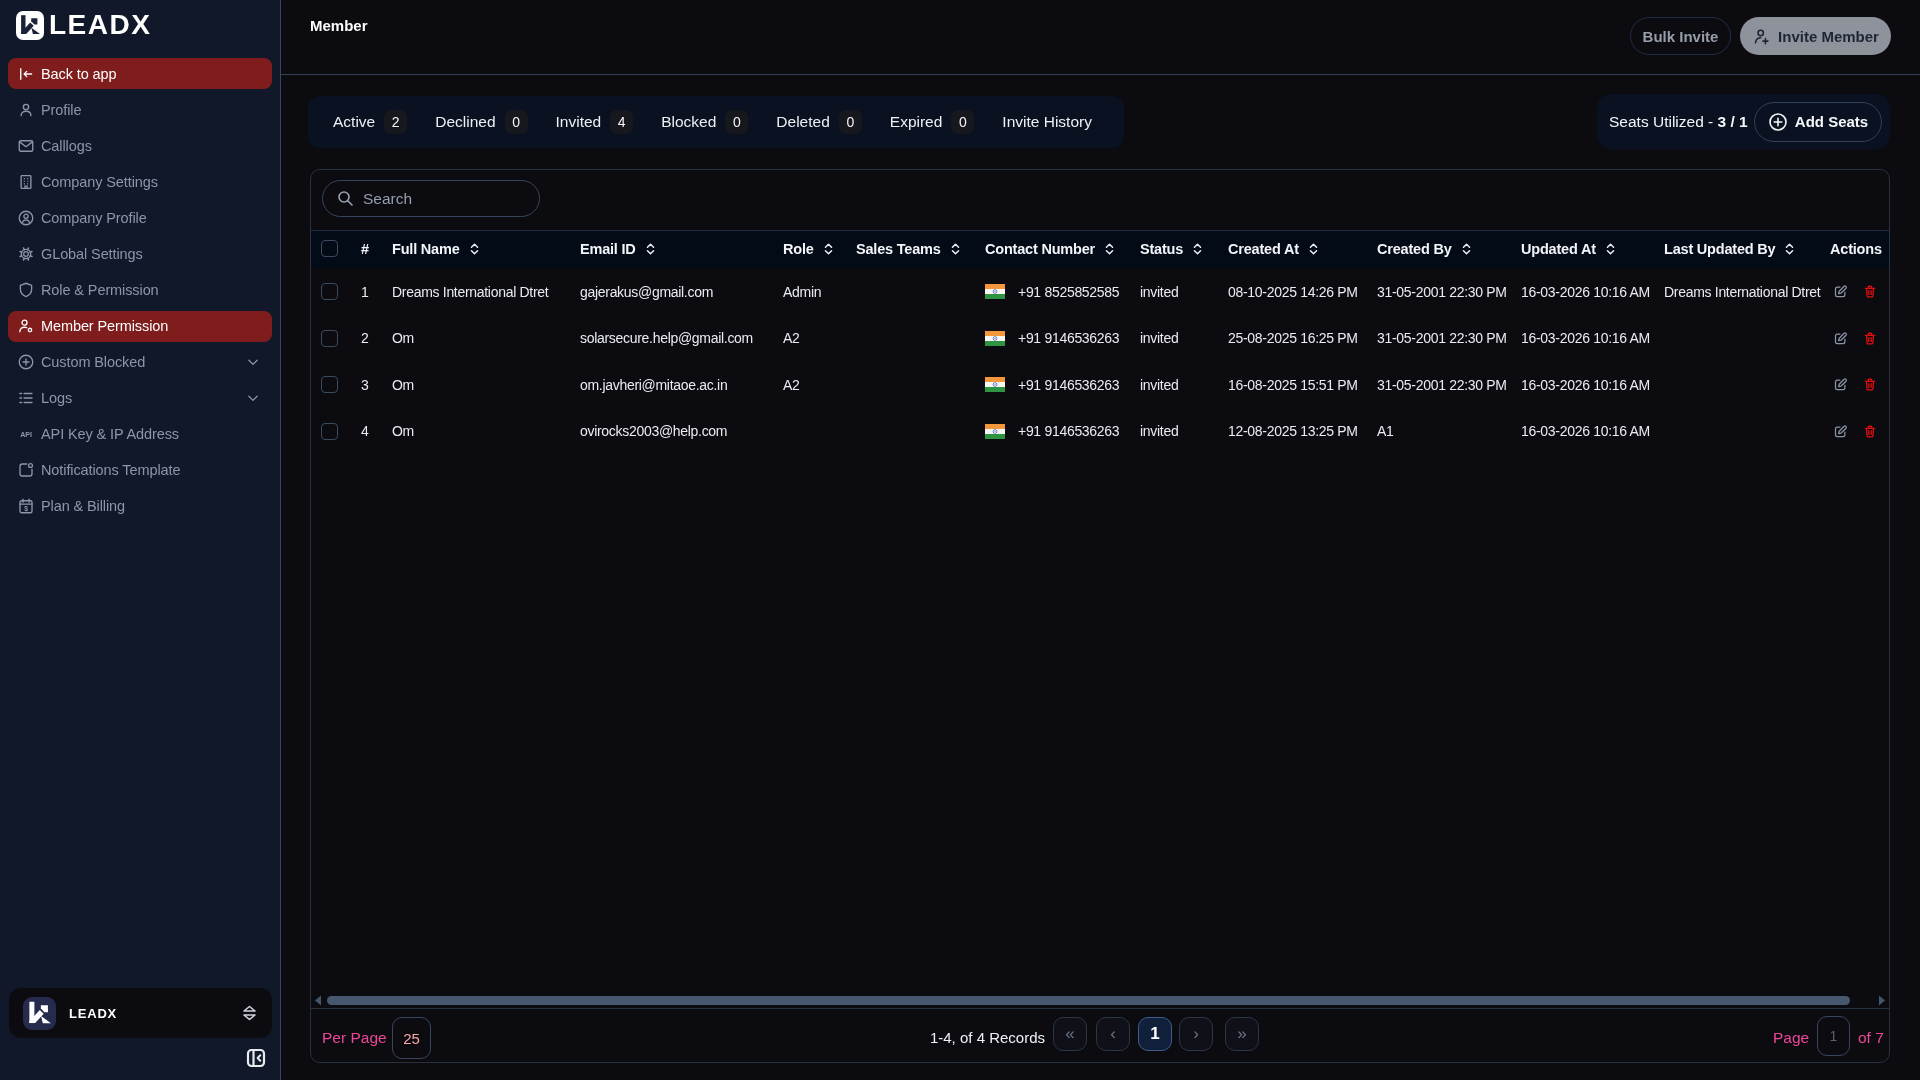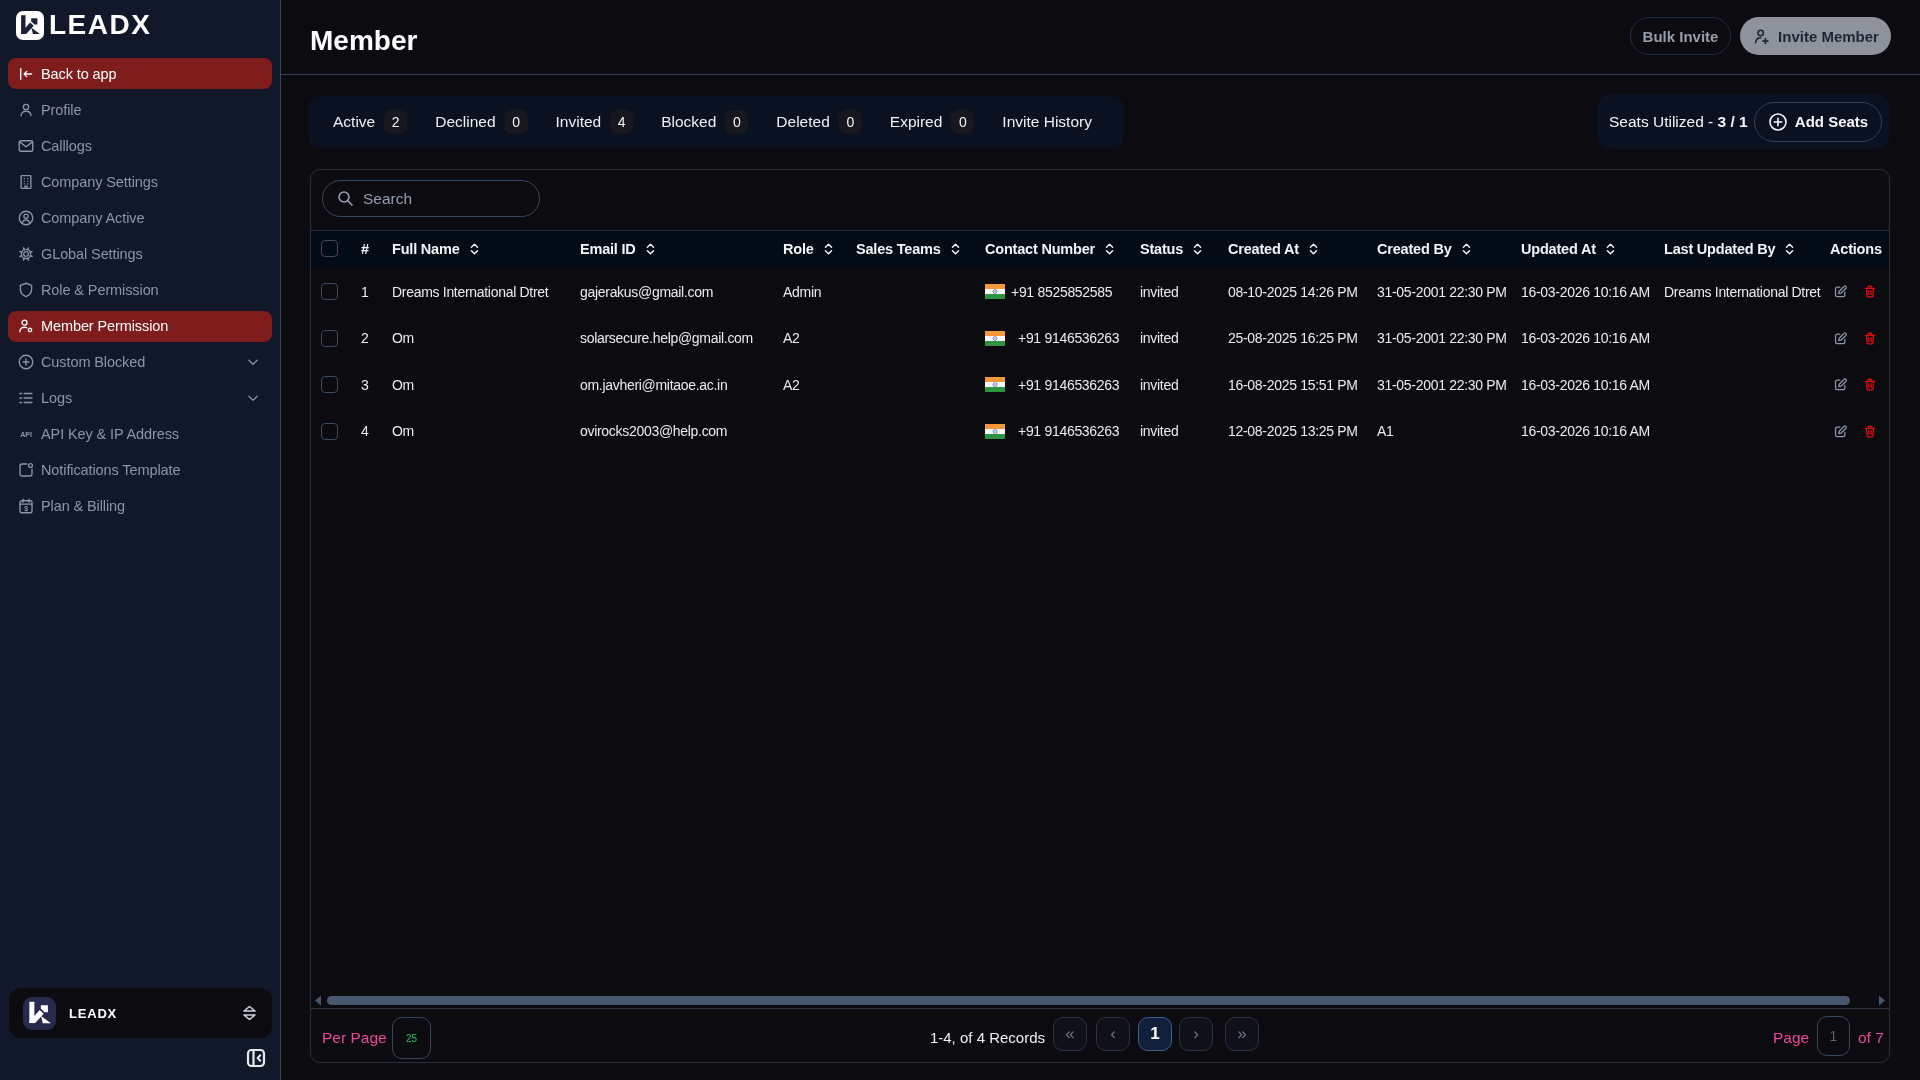--- a/index.html
+++ b/index.html
@@ -11,21 +11,21 @@
   #logotext { color:#fff; font-size:28px; font-weight:700; letter-spacing:1.5px; margin-left:5px; }
   .navitem { position:absolute; left:8px; width:264px; height:30px; display:flex; align-items:center; color:#8b96aa; font-size:14.5px; letter-spacing:-0.1px; }
   .navitem .nico { width:18px; height:18px; margin-left:9px; margin-right:6px; flex:0 0 18px; display:flex; align-items:center; justify-content:center; }
   .navactive { background:#7f1d1d; border-radius:8px; color:#fdfdfe; }
   .chev { margin-left:auto; margin-right:12px; }
   
   #orgcard { position:absolute; left:9px; top:988px; width:263px; height:50px; background:#0c0b10; border-radius:12px; display:flex; align-items:center; }
   #orglogo { width:33px; height:33px; border-radius:9px; background:#262b4d; margin-left:14px; position:relative; }
   #orgname { color:#fff; font-weight:700; font-size:13px; margin-left:13px; letter-spacing:0.8px; }
   
-  #hTitle { position:absolute; left:310px; top:25px; color:#fdfdfe; font-size:28px; font-weight:700; }
+  #hTitle { position:absolute; left:310px; top:17px; color:#fdfdfe; font-size:15px; font-weight:700; }
   .topbtn { position:absolute; top:17px; height:38px; border-radius:19px; display:flex; align-items:center; justify-content:center; font-size:15px; font-weight:600; }
   #bulk { left:1630px; width:101px; border:1px solid #202d45; color:#969ea9; }
   #invite { left:1740px; width:151px; background:#8e939b; color:#1d2637; }
   #hline { position:absolute; left:281px; top:74px; width:1639px; height:1px; background:#313f55; }
   
   #tabbar { position:absolute; left:308px; top:96px; width:816px; height:52px; background:#0a1121; border-radius:12px; display:flex; align-items:center; padding-left:25px; }
   .tab { display:flex; align-items:center; color:#eef0f4; font-size:15.5px; margin-right:28px; }
   .cnt { margin-left:9px; background:#17171e; border-radius:7px; min-width:23px; height:24px; display:flex; align-items:center; justify-content:center; color:#f4f5f7; font-size:14px; padding:0 6px; }
   #seats { position:absolute; left:1597px; top:94px; width:293px; height:55px; background:#0a1121; border-radius:14px; display:flex; align-items:center; }
   #seats .stext { color:#f4f6f9; font-size:15.5px; margin-left:12px; }
@@ -37,21 +37,21 @@
   .th { position:absolute; top:230px; height:38px; display:flex; align-items:center; color:#f3f5f8; font-size:14.5px; font-weight:700; letter-spacing:-0.2px; }
   .cell { position:absolute; height:46px; display:flex; align-items:center; color:#e9ecf1; font-size:14px; letter-spacing:-0.3px; }
   .sort { margin-left:10px; }
   .cb { position:absolute; left:321px; width:17px; height:17px; border:1px solid #3c4a60; border-radius:4px; }
   .flag { width:20px; height:15px; display:block; }
   
   #scrollthumb { position:absolute; left:327px; top:996px; width:1523px; height:9px; border-radius:5px; background:#47576e; }
   #footline { position:absolute; left:311px; top:1008px; width:1578px; height:1px; background:#283140; }
   .pgbtn { position:absolute; top:1017px; width:34px; height:34px; border:1px solid #2a3547; border-radius:10px; background:#101118; color:#6b7789; font-size:17px; display:flex; align-items:center; justify-content:center; }
   .pgact { background:#101f3a; border:1px solid #3d5d91; color:#fff; font-weight:700; }
-  #perpagebox { position:absolute; left:392px; top:1017px; width:39px; height:42px; border:1px solid #36465f; border-radius:10px; color:#22c55e; font-size:10px; display:flex; align-items:center; justify-content:center; }
+  #perpagebox { position:absolute; left:392px; top:1017px; width:39px; height:42px; border:1px solid #36465f; border-radius:10px; color:#fca5a5; font-size:15px; display:flex; align-items:center; justify-content:center; }
   #pagebox { position:absolute; left:1817px; top:1016px; width:33px; height:40px; border:1px solid #36465f; border-radius:10px; color:#596070; font-size:14px; display:flex; align-items:center; justify-content:center; }
   .ftxt { position:absolute; color:#ec4899; font-size:15.5px; top:1029px; }
 </style>
 </head>
 <body>
 
 <div id="sidebar">
   <div id="logo">
     <div id="logobox">
       <svg width="28" height="29" viewBox="0 0 28 29" style="position:absolute;left:0;top:0">
@@ -101,21 +101,21 @@
       <span>Company Settings</span>
     </div>
 <div class="navitem" style="top:202.5px;height:30px">
       <span class="nico">
         <svg width="18" height="18" viewBox="0 0 24 24">
           <circle cx="12" cy="12" r="9" fill="none" stroke="currentColor" stroke-width="1.8"></circle>
           <circle cx="12" cy="9.6" r="2.8" fill="none" stroke="currentColor" stroke-width="1.7"></circle>
           <path d="M6.8 18.4 c1.2-2.8 3.1-4 5.2-4 s4 1.2 5.2 4" fill="none" stroke="currentColor" stroke-width="1.7"></path>
         </svg>
       </span>
-      <span>Company Active</span>
+      <span>Company Profile</span>
     </div>
 <div class="navitem" style="top:238.5px;height:30px">
       <span class="nico">
         <svg width="18" height="18" viewBox="0 0 24 24">
           <circle cx="12" cy="12" r="3.1" fill="none" stroke="currentColor" stroke-width="1.7"></circle>
           <circle cx="12" cy="12" r="6.2" fill="none" stroke="currentColor" stroke-width="1.7"></circle>
           <path d="M17.64 14.33 L19.95 15.29 M14.33 17.64 L15.29 19.95 M9.67 17.64 L8.71 19.95 M6.36 14.33 L4.05 15.29 M6.36 9.67 L4.05 8.71 M9.67 6.36 L8.71 4.05 M14.33 6.36 L15.29 4.05 M17.64 9.67 L19.95 8.71" stroke="currentColor" stroke-width="2.1" stroke-linecap="round"></path>
         </svg>
       </span>
       <span>GLobal Settings</span>
@@ -306,21 +306,21 @@
 <div class="cell" style="left:580px;top:268.5px">gajerakus@gmail.com</div>
 <div class="cell" style="left:783px;top:268.5px">Admin</div>
 <div class="cell" style="left:985px;top:268.5px">
       <svg class="flag" width="20" height="15" viewBox="0 0 20 15">
         <rect width="20" height="5" fill="#f5973b"></rect>
         <rect y="5" width="20" height="5" fill="#f6f7f4"></rect>
         <rect y="10" width="20" height="5" fill="#2e9442"></rect>
         <circle cx="10" cy="7.5" r="1.9" fill="none" stroke="#3f51b5" stroke-width="0.7"></circle>
         <circle cx="10" cy="7.5" r="0.5" fill="#3f51b5"></circle>
       </svg>
-      <span style="margin-left:6px">+91 8525852585</span>
+      <span style="margin-left:13px">+91 8525852585</span>
     </div>
 <div class="cell" style="left:1140px;top:268.5px">invited</div>
 <div class="cell" style="left:1228px;top:268.5px">08-10-2025 14:26 PM</div>
 <div class="cell" style="left:1377px;top:268.5px">31-05-2001 22:30 PM</div>
 <div class="cell" style="left:1521px;top:268.5px">16-03-2026 10:16 AM</div>
 <div class="cell" style="left:1664px;top:268.5px">
       <span style="display:block;width:157px;overflow:hidden;white-space:nowrap">Dreams International Dtret</span>
     </div>
 <div class="cell" style="left:1833px;top:268.5px">
       <svg width="15" height="15" viewBox="0 0 24 24">

